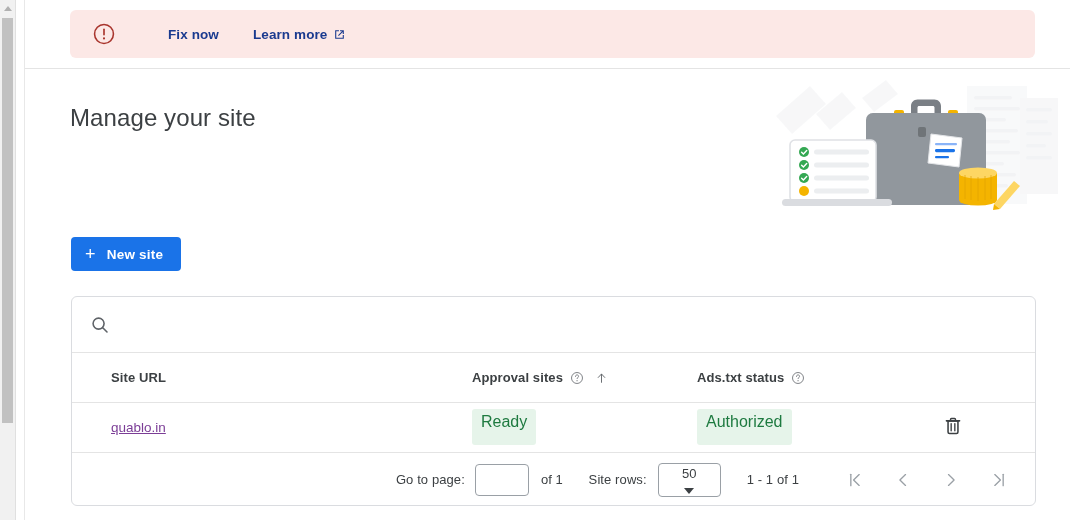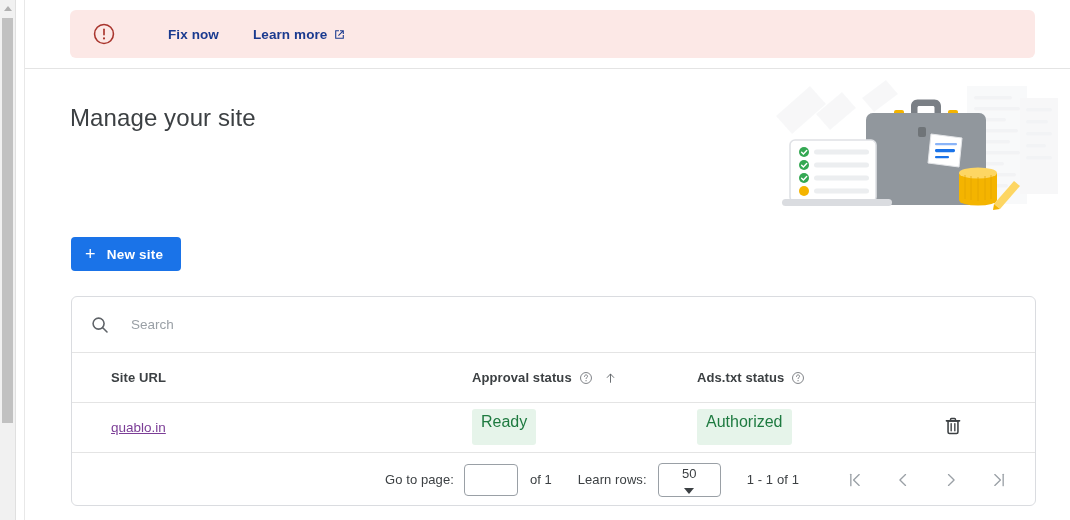--- a/index.html
+++ b/index.html
@@ -412,34 +412,33 @@
     <span>New site</span>
   </button>
 
   <div id="sites-card">
 
     <div id="search-row">
       <svg id="search-icon" viewBox="0 0 24 24">
         <circle cx="10.3" cy="10.3" r="6.6" fill="none" stroke="#5f6368" stroke-width="1.9"></circle>
         <line x1="15.3" y1="15.3" x2="20.4" y2="20.4" stroke="#5f6368" stroke-width="1.9" stroke-linecap="round"></line>
       </svg>
-      <input id="search-input" type="text" placeholder="Search" style="">
     </div>
 
     <table id="sites-table">
       <thead>
         <tr>
           <th class="col-site">
             <div class="th-inner">
               <span>Site URL</span>
             </div>
           </th>
           <th class="col-approv">
             <div class="th-inner">
-              <span>Approval status</span>
+              <span>Approval sites</span>
               <svg class="help-icon" viewBox="0 0 24 24">
                 <circle cx="12" cy="12" r="9.4" fill="none" stroke="#5f6368" stroke-width="1.6"></circle>
                 <path d="M9.4 9.3c0-1.5 1.2-2.6 2.7-2.6s2.6 1 2.6 2.4c0 1.9-2.5 2-2.5 3.9" fill="none" stroke="#5f6368" stroke-width="1.6" stroke-linecap="round"></path>
                 <circle cx="12.1" cy="16.6" r="1.05" fill="#5f6368"></circle>
               </svg>
               <svg class="sort-icon" viewBox="0 0 24 24">
                 <line x1="12" y1="20" x2="12" y2="5" stroke="#5f6368" stroke-width="1.7" stroke-linecap="round"></line>
                 <polyline points="6,11 12,4.6 18,11" fill="none" stroke="#5f6368" stroke-width="1.7" stroke-linecap="round" stroke-linejoin="round"></polyline>
               </svg>
             </div>
@@ -480,21 +479,21 @@
             </svg>
           </td>
         </tr>
       </tbody>
     </table>
 
     <div id="pagination">
       <span id="goto-page-label">Go to page:</span>
       <input id="goto-page-input" type="text" value="" style="">
       <span id="page-total">of 1</span>
-      <span id="show-rows-label">Learn rows:</span>
+      <span id="show-rows-label">Site rows:</span>
       <div id="rows-select">
         <span>50</span>
         <span class="caret-down"></span>
       </div>
       <span id="range-label">1 - 1 of 1</span>
 
       <div class="pager-btn">
         <svg width="20" height="20" viewBox="0 0 24 24">
           <line x1="7" y1="5.2" x2="7" y2="18.8" stroke="#9aa0a6" stroke-width="1.6" stroke-linecap="round"></line>
           <polyline points="17,5.5 10.3,12 17,18.5" fill="none" stroke="#9aa0a6" stroke-width="1.6" stroke-linecap="round" stroke-linejoin="round"></polyline>

